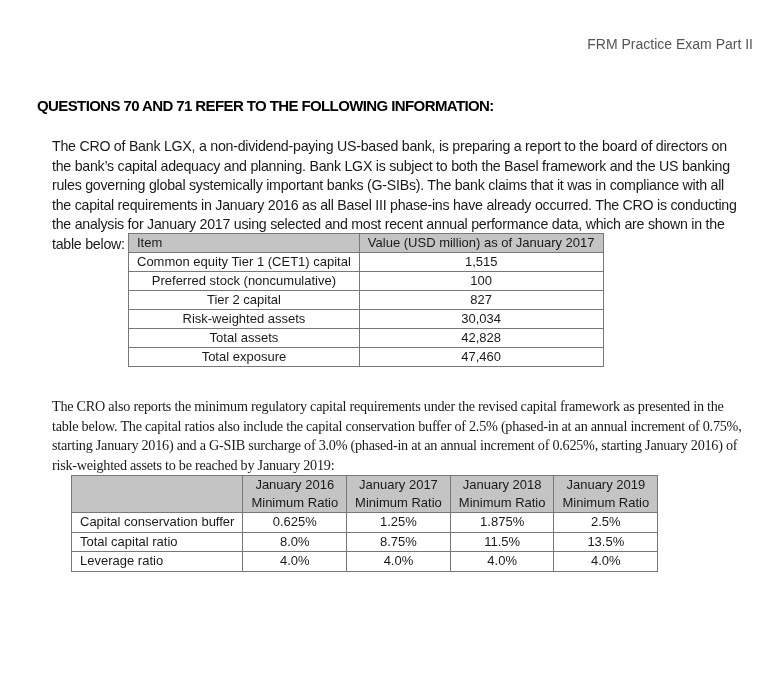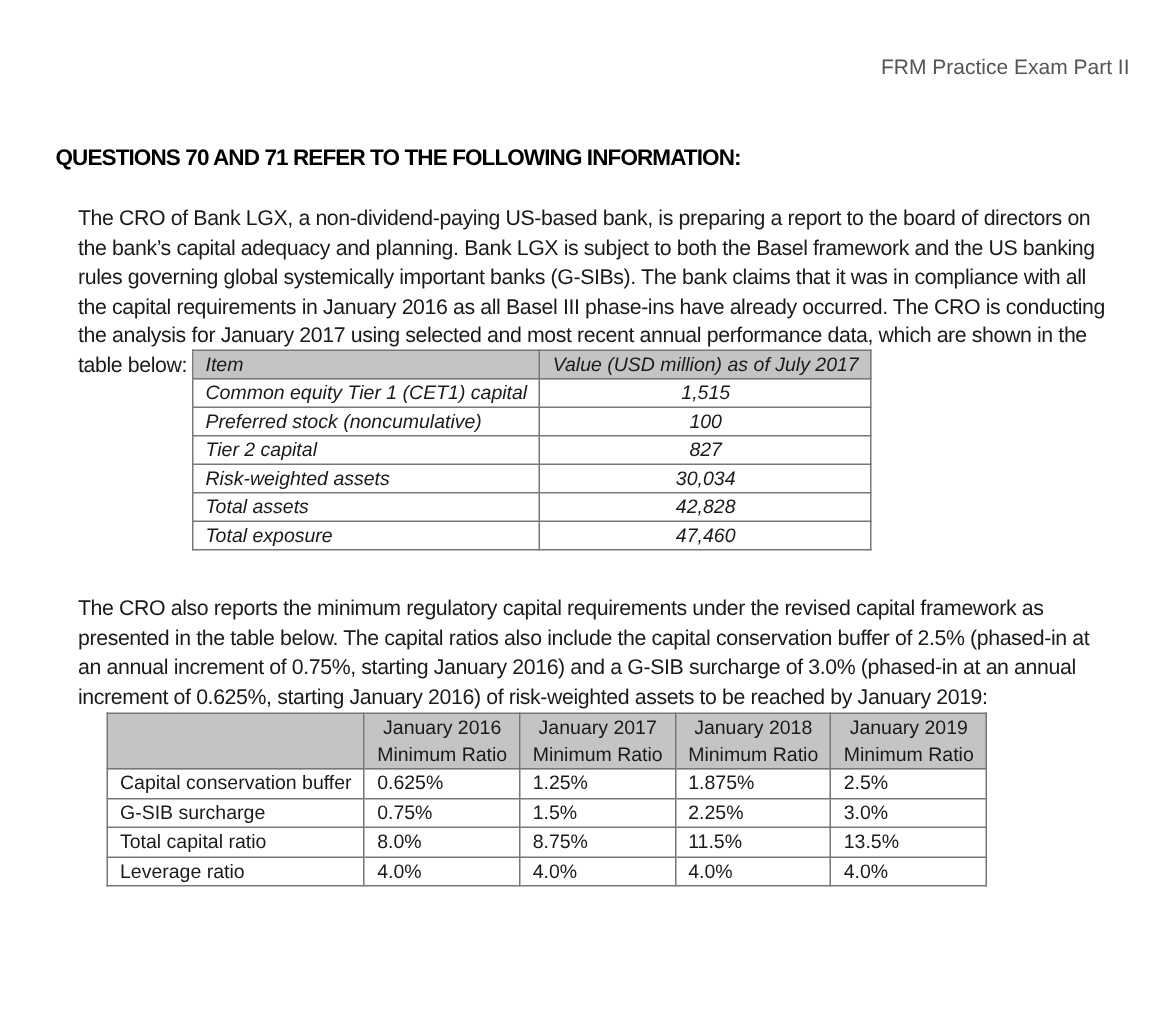--- a/index.html
+++ b/index.html
@@ -5,53 +5,53 @@
     html, body { margin: 0; padding: 0; background: #ffffff; }
     body { width: 773px; height: 690px; position: relative; overflow: hidden;
            font-family: "Liberation Sans", sans-serif; color: #1a1a1a; }
     .page-header { position: absolute; top: 36px; right: 20px; font-size: 14px; color: #555; }
     .section-heading { position: absolute; left: 37px; top: 97px; font-size: 15px; font-weight: bold;
                        letter-spacing: -0.6px; color: #000; }
     .para { position: absolute; left: 37px; width: 720px; font-size: 14.2px; line-height: 19.6px;
             letter-spacing: -0.25px; color: #1a1a1a; }
     .para p { margin: 15px; }
     #para1 { top: 122px; }
-    #para2 { top: 382px; }
+    #para2 { top: 382px; font-family: Liberation Serif, serif; }
     table { position: absolute; border-collapse: collapse; font-size: 13px; color: #1a1a1a; }
     td, th { border: 1px solid #777; padding: 0 8px; font-weight: normal; height: 18px; line-height: 18px;
              white-space: nowrap; }
     th { background: #c4c4c4; }
-    #table1 { left: 128px; top: 233px; width: 450px; font-style: italic; }
+    #table1 { left: 128px; top: 233px; width: 450px; }
     #table1 th.item { text-align: left; width: 250px; }
     #table1 th.val { text-align: center; }
-    #table1 td.label { text-align: left; margin-top: 17px; }
+    #table1 td.label { text-align: center; margin-top: 17px; }
     #table1 td.num { text-align: center; }
     #table2 { left: 71px; top: 475px; width: 556px; }
     #table2 th { height: 36px; line-height: 18px; text-align: center; }
     #table2 td { height: 18.5px; line-height: 18.5px; }
     #table2 td.label { text-align: left; width: 183px; }
-    #table2 td.num { text-align: left; }
+    #table2 td.num { text-align: center; }
     #table2 .col { width: 95px; }
   </style>
 </head>
 <body>
 
 <div class="page-header">FRM Practice Exam Part II</div>
 
 <div class="section-heading">QUESTIONS 70 AND 71 REFER TO THE FOLLOWING  INFORMATION:</div>
 
 <div class="para" id="para1">
   <p>The CRO of Bank LGX, a non-dividend-paying US-based bank, is preparing a report to the board of directors on the bank’s capital adequacy and planning. Bank LGX is subject to both the Basel framework and the US banking rules governing global systemically important banks (G-SIBs). The bank claims that it was in compliance with all the capital requirements in January 2016 as all Basel III phase-ins have already occurred. The CRO is conducting the analysis for January 2017 using selected and most recent annual performance data, which are shown in the table below:</p>
 </div>
 
 <table id="table1">
   <thead>
     <tr>
       <th class="item">Item</th>
-      <th class="val">Value (USD million) as of July 2017</th>
+      <th class="val">Value (USD million) as of January 2017</th>
     </tr>
   </thead>
   <tbody>
     <tr>
       <td class="label">Common equity Tier 1 (CET1) capital</td>
       <td class="num">1,515</td>
     </tr>
     <tr>
       <td class="label">Preferred stock (noncumulative)</td>
       <td class="num">100</td>
@@ -103,27 +103,20 @@
   </thead>
   <tbody>
     <tr>
       <td class="label">Capital conservation buffer</td>
       <td class="num">0.625%</td>
       <td class="num">1.25%</td>
       <td class="num">1.875%</td>
       <td class="num">2.5%</td>
     </tr>
     <tr>
-      <td class="label">G-SIB surcharge</td>
-      <td class="num">0.75%</td>
-      <td class="num">1.5%</td>
-      <td class="num">2.25%</td>
-      <td class="num">3.0%</td>
-    </tr>
-    <tr>
       <td class="label">Total capital ratio</td>
       <td class="num">8.0%</td>
       <td class="num">8.75%</td>
       <td class="num">11.5%</td>
       <td class="num">13.5%</td>
     </tr>
     <tr>
       <td class="label">Leverage ratio</td>
       <td class="num">4.0%</td>
       <td class="num">4.0%</td>

